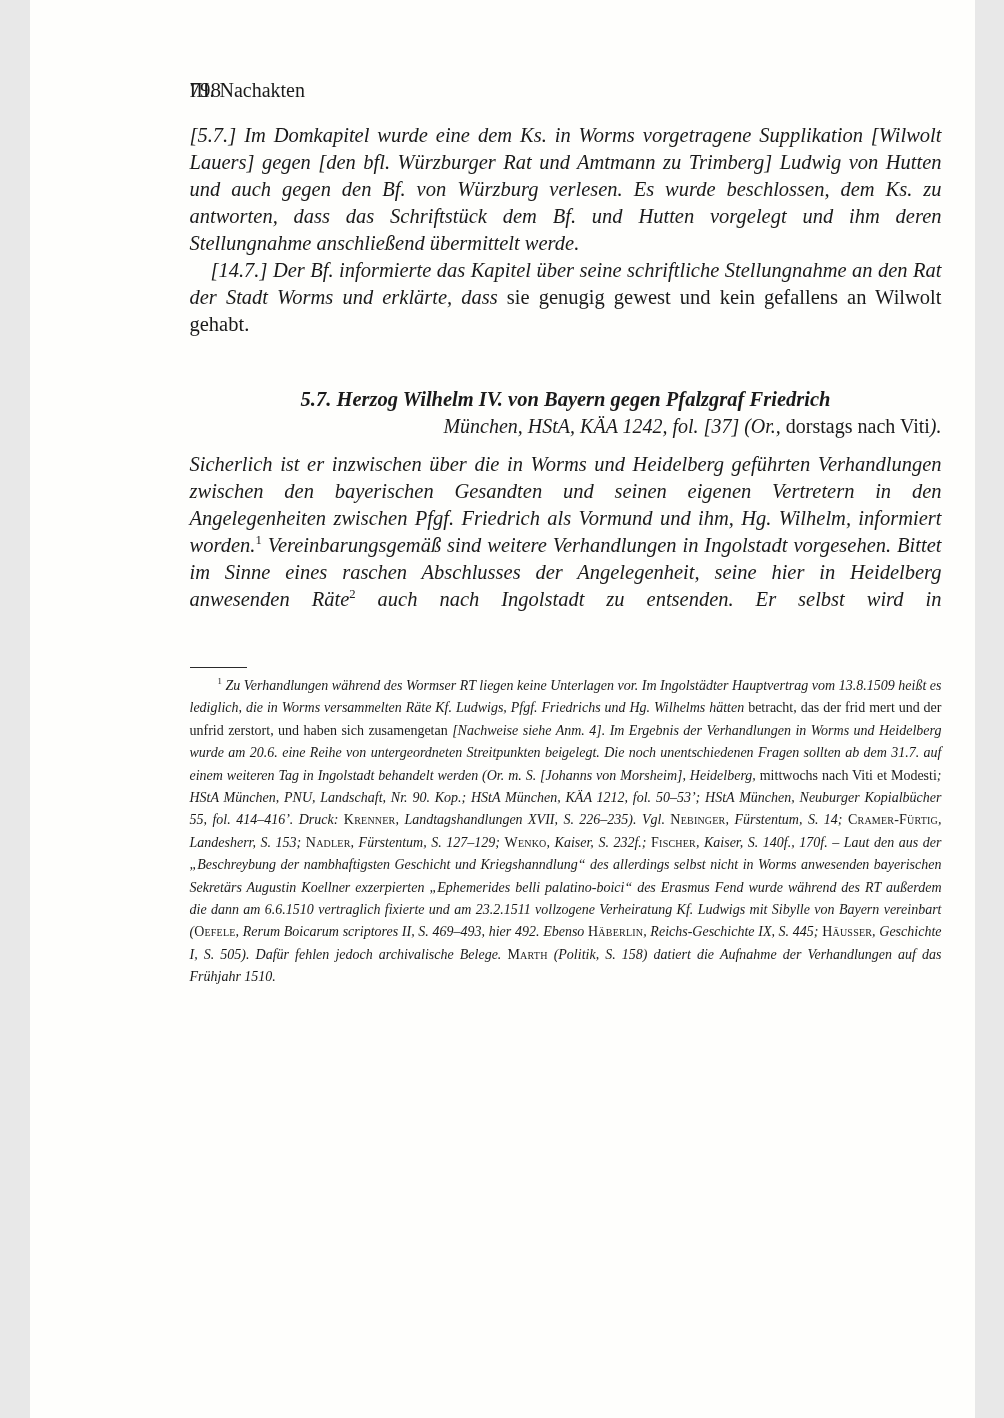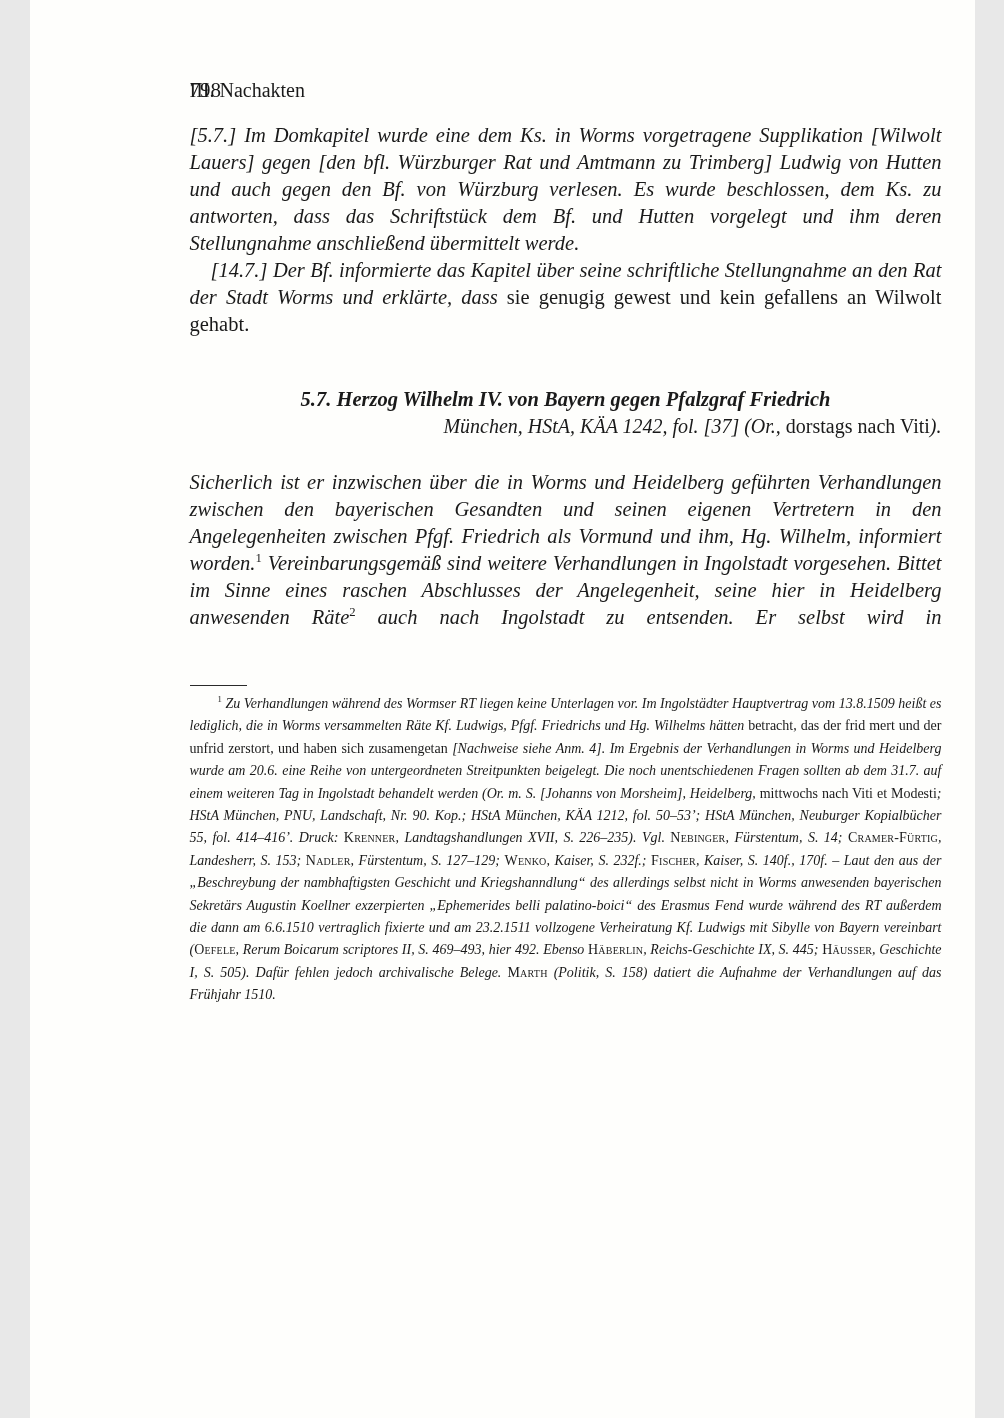--- a/index.html
+++ b/index.html
@@ -57,21 +57,21 @@
   .entry-num { flex: none; width: 61px; }
   .entry-title { flex: 1; text-align: justify; }
 
   .source-line {
     margin-left: 61px;
     font-size: 20px;
     line-height: 27px;
     text-align: right;
   }
 
-  .summary { margin-top: 29px; }
+  .summary { margin-top: 11px; }
   .cont { text-align-last: justify; }
 
   .fnrule {
     border: none;
     border-top: 1.5px solid #2a2a2a;
     width: 57px;
     margin: 54px 0 7px 0;
   }
 
   .footnote {

